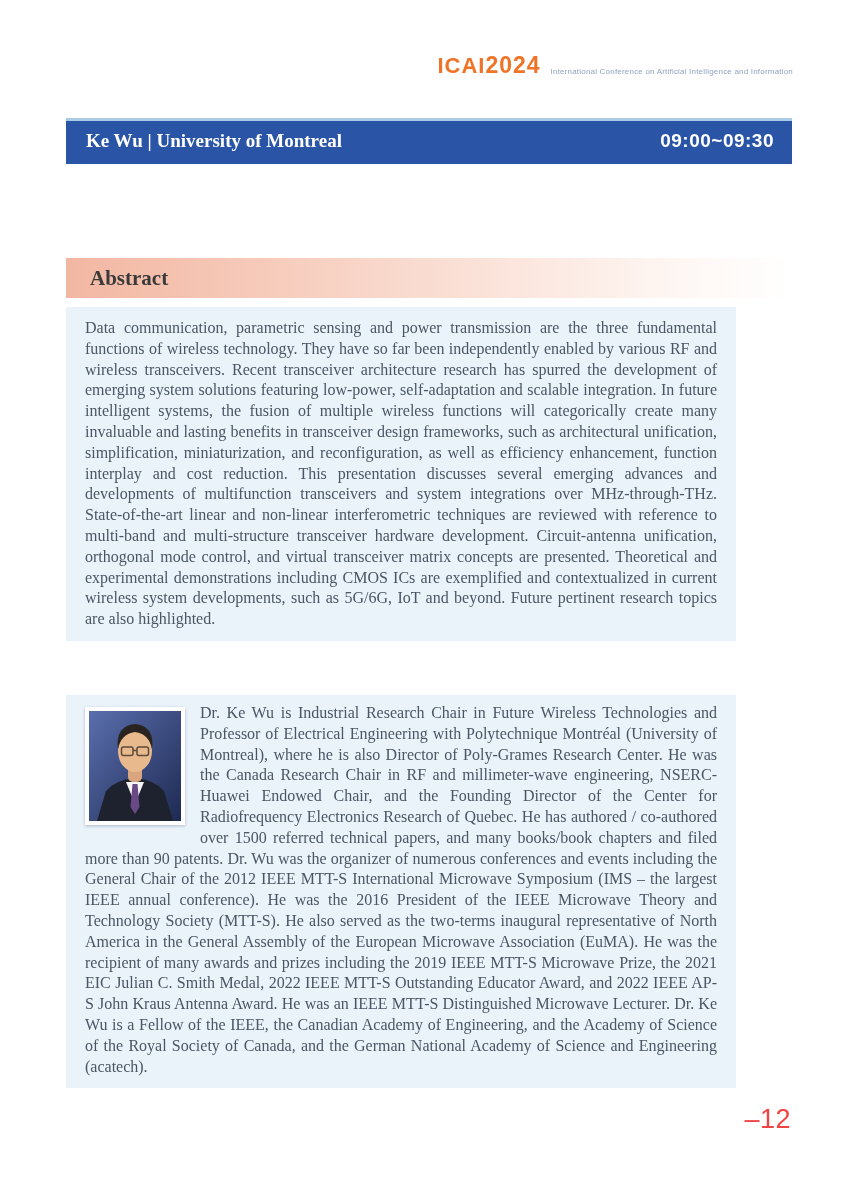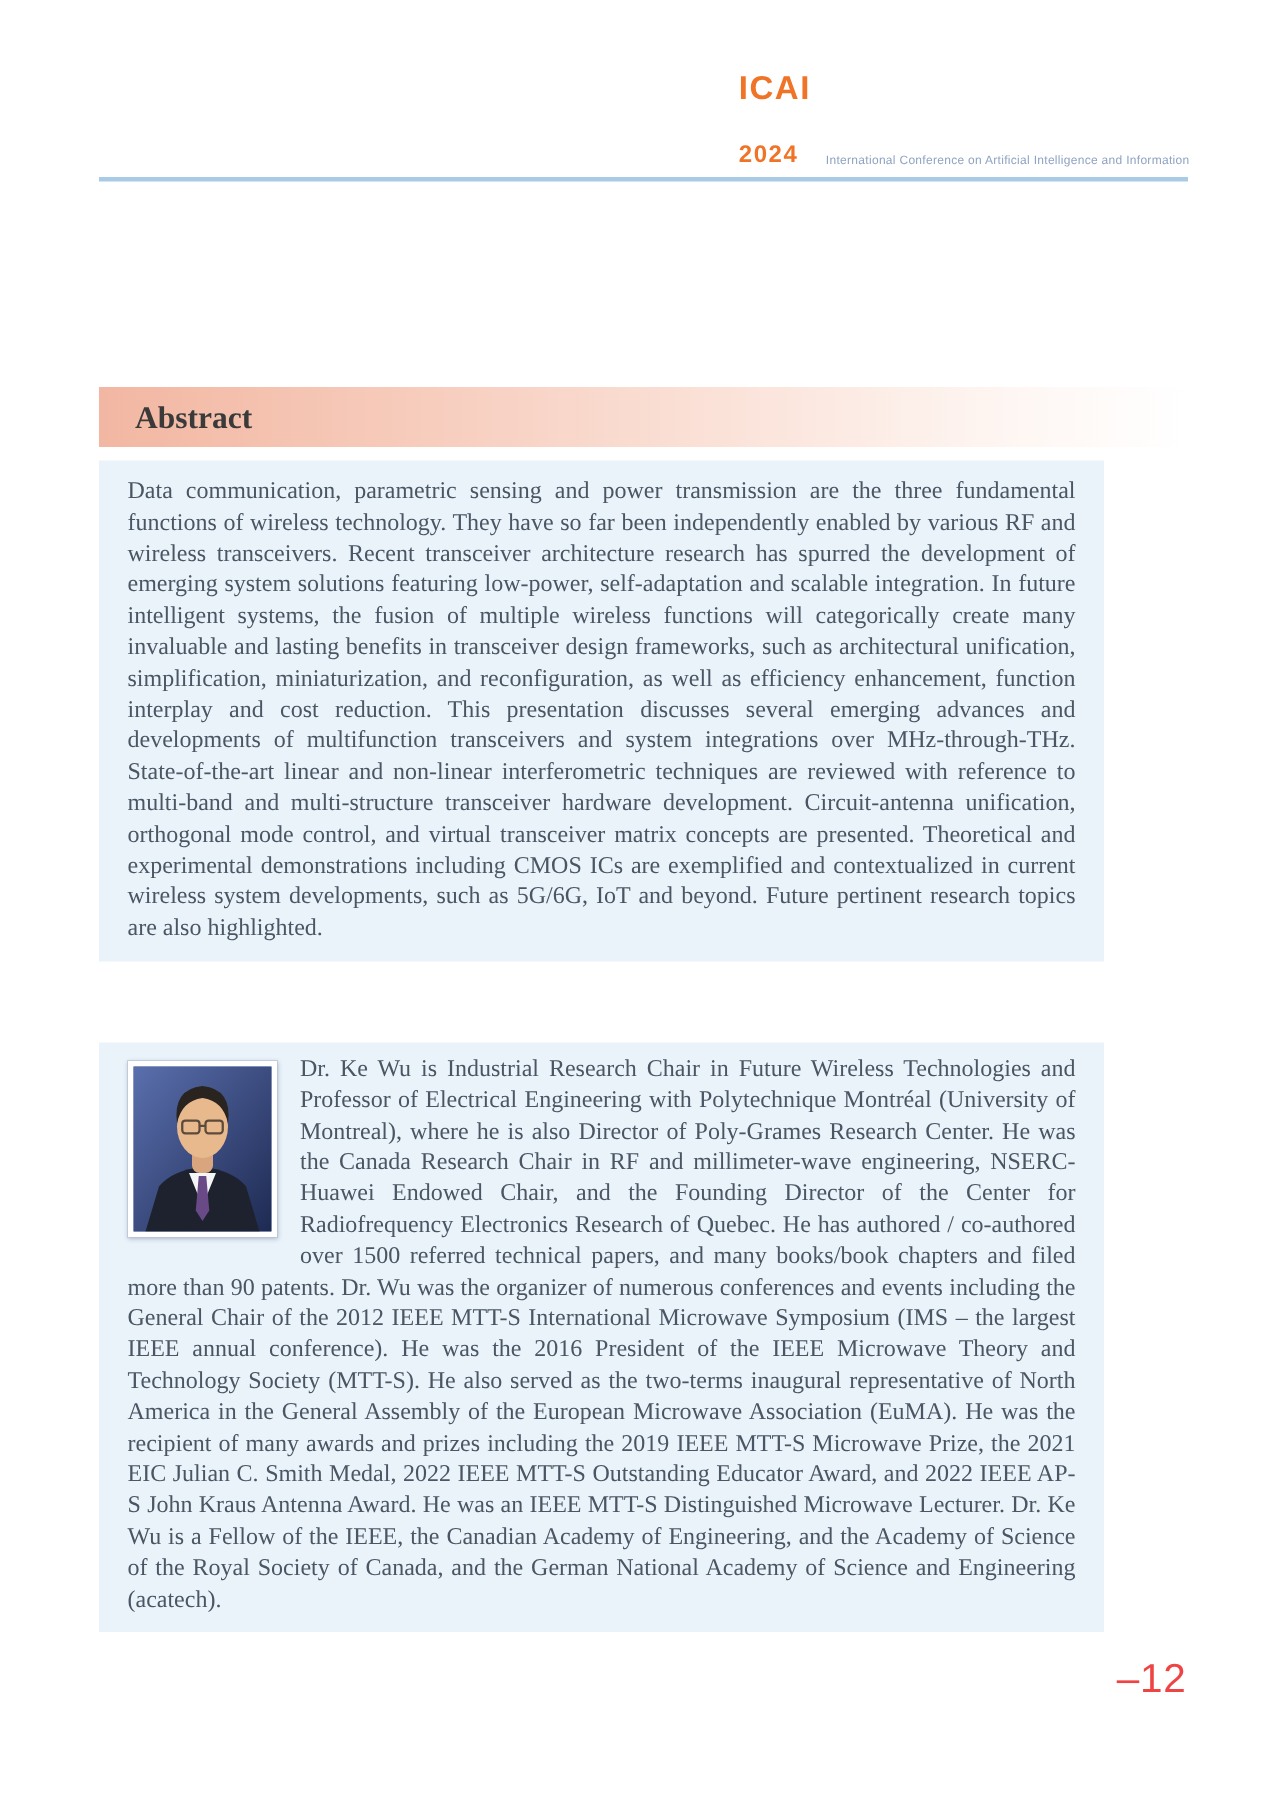--- a/index.html
+++ b/index.html
@@ -16,32 +16,31 @@
   .logo {
     position: absolute;
     top: 48px;
     right: 62px;
     display: flex;
     align-items: flex-end;
     gap: 10px;
   }
   .logo-mark {
     display: flex;
-    flex-direction: column;
-    align-items: flex-start;
+    flex-direction: row;
+    align-items: flex-end;
     font-family: "Liberation Sans", sans-serif;
     font-weight: bold;
     color: #f07428;
     line-height: 1;
     letter-spacing: 1px;
     padding-bottom: 2px;
-    gap: 10px;
   }
   .logo-mark .acronym { font-size: 22px; }
-  .logo-mark .year    { font-size: 16px; margin-top: 16px; }
+  .logo-mark .year    { font-size: 23px; margin-top: 6px; }
   .logo-text { display: flex; }
   .logo-subtitle {
     font-family: "Liberation Sans", sans-serif;
     font-size: 8px;
     color: #8fa3c2;
     letter-spacing: 0.2px;
     margin-bottom: 3px;
     white-space: nowrap;
   }
   .logo-zh {
@@ -160,20 +159,24 @@
       <span class="acronym">ICAI</span>
       <span class="year">2024</span>
     </div>
     <div class="logo-text">
       <span class="logo-subtitle">International Conference on Artificial Intelligence and Information</span>
     </div>
   </div>
 
   <div class="banner">
     <div class="banner-divider"></div>
+    <div class="banner-meta">
+      <span class="speaker">Ke Wu | University of Montreal</span>
+      <span class="time">09:00~09:30</span>
+    </div>
   </div>
 
   <div class="section-header abstract">
     <span class="section-heading">Abstract</span>
   </div>
   <div class="panel abstract">
     <span>Data communication, parametric sensing and power transmission are the three fundamental functions of wireless technology. They have so far been independently enabled by various RF and wireless transceivers. Recent transceiver architecture research has spurred the development of emerging system solutions featuring low-power, self-adaptation and scalable integration. In future intelligent systems, the fusion of multiple wireless functions will categorically create many invaluable and lasting benefits in transceiver design frameworks, such as architectural unification, simplification, miniaturization, and reconfiguration, as well as efficiency enhancement, function interplay and cost reduction. This presentation discusses several emerging advances and developments of multifunction transceivers and system integrations over MHz-through-THz. State-of-the-art linear and non-linear interferometric techniques are reviewed with reference to multi-band and multi-structure transceiver hardware development. Circuit-antenna unification, orthogonal mode control, and virtual transceiver matrix concepts are presented. Theoretical and experimental demonstrations including CMOS ICs are exemplified and contextualized in current wireless system developments, such as 5G/6G, IoT and beyond. Future pertinent research topics are also highlighted.</span>
   </div>
 
   <div class="panel bio">

